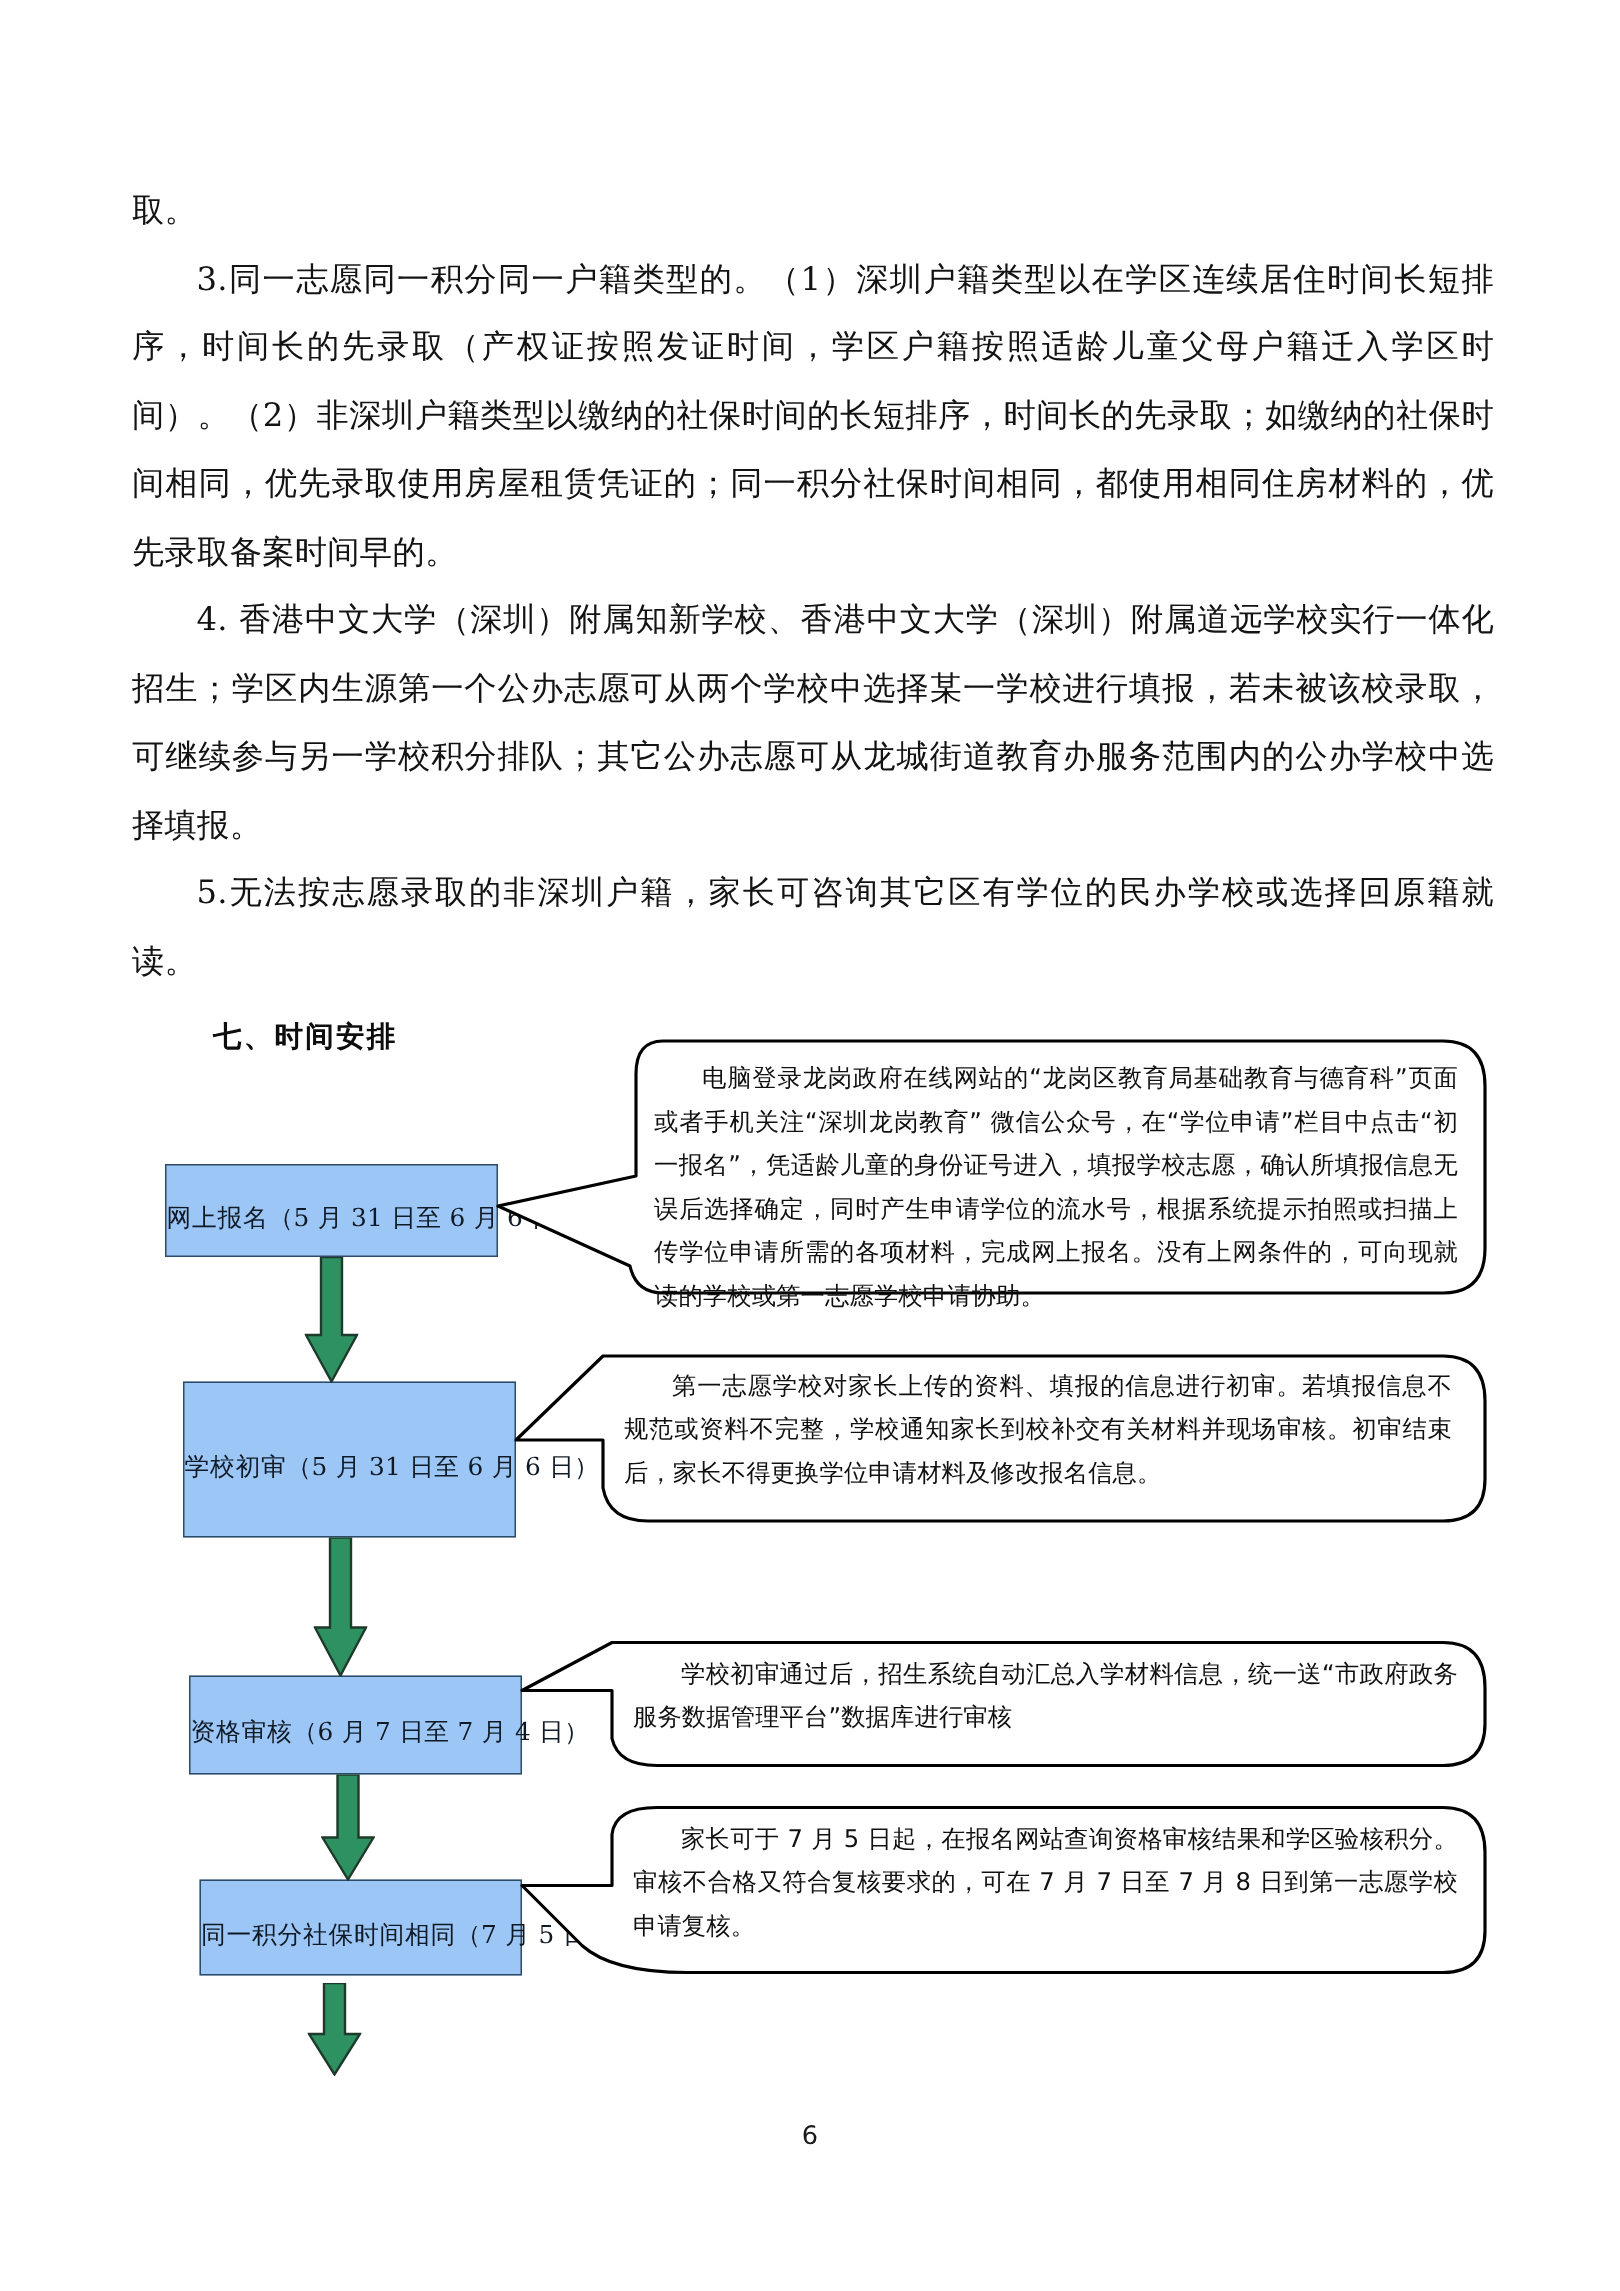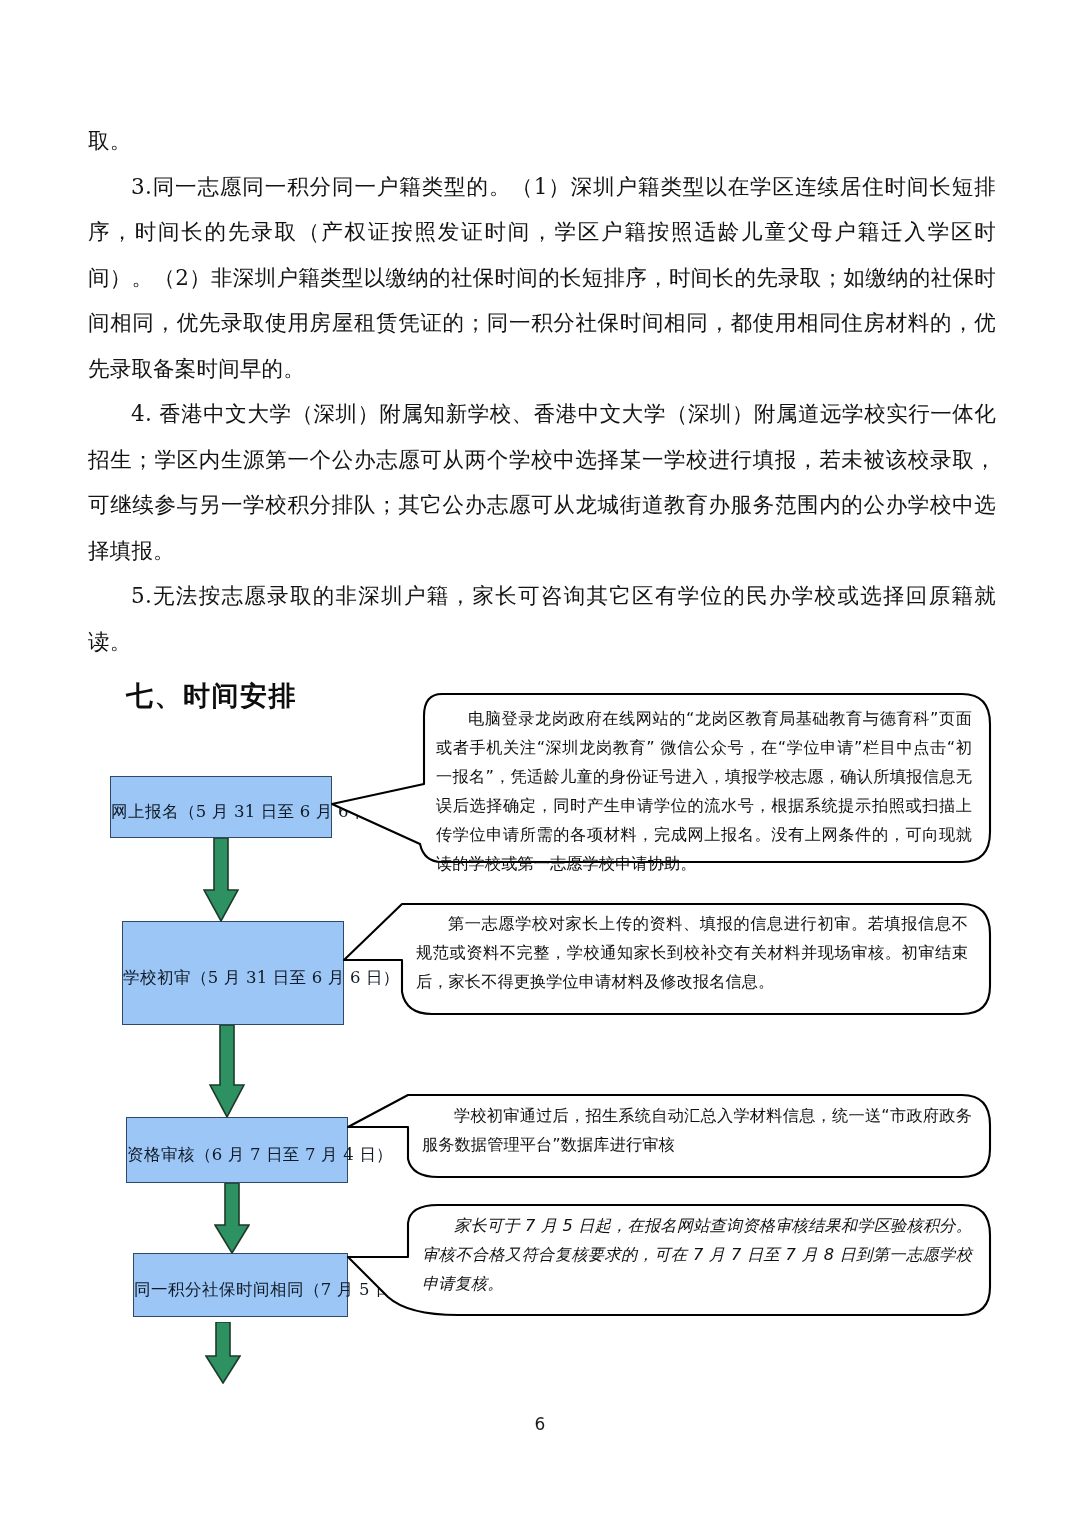--- a/index.html
+++ b/index.html
@@ -37,24 +37,24 @@
     text-justify: inter-ideograph;
     letter-spacing: 0.2px;
     margin: 0 0 0 0;
     color: #131313;
   }
   .para.indent { text-indent: 43px; }
 
   
   .section-heading {
     position: absolute;
-    left: 126px;
+    left: 142px;
     top: 678px;
     font-family: "DejaVu Sans", "Liberation Sans", sans-serif;
-    font-size: 27px;
+    font-size: 19px;
     font-weight: bold;
     letter-spacing: 1.5px;
     color: #0d0d0d;
   }
 
   
   .flow-box {
     position: absolute;
     box-sizing: border-box;
     background: #9CC6F5;
@@ -186,21 +186,21 @@
   </div>
 
   <div class="callout" style="left:348px; top:1091px; width:644px; height:90px;padding-left:25px;">
     <svg width="644" height="90" viewBox="0 0 644 90">
       <path d="M 90,4 L 614,4 Q 642,4 642,34 L 642,58 Q 642,86 614,86 L 90,86
                Q 64,86 60,68 L 60,36 L 0,36 L 60,4 Q 68,4 90,4 Z" fill="#ffffff" stroke="#000000" stroke-width="2.1" stroke-linejoin="round"></path>
     </svg>
     <div class="ctext" style="left:74px; top:10px; width:550px;">学校初审通过后，招生系统自动汇总入学材料信息，统一送“市政府政务服务数据管理平台”数据库进行审核</div>
   </div>
 
-  <div class="callout" style="left:348px; top:1201px; width:644px; height:120px;font-style:italic;">
+  <div class="callout" style="left:348px; top:1201px; width:644px; height:120px;">
     <svg width="644" height="120" viewBox="0 0 644 120">
       <path d="M 90,4 L 614,4 Q 642,4 642,34 L 642,86 Q 642,114 614,114 L 110,114
                Q 60,114 40,96 L 0,56 L 60,56 L 60,22 Q 62,4 90,4 Z" fill="#ffffff" stroke="#000000" stroke-width="2.1" stroke-linejoin="round"></path>
     </svg>
     <div class="ctext" style="left:74px; top:10px; width:550px;">家长可于 7 月 5 日起，在报名网站查询资格审核结果和学区验核积分。审核不合格又符合复核要求的，可在 7 月 7 日至 7 月 8 日到第一志愿学校申请复核。</div>
   </div>
 
   <div class="page-number">6</div>
 
 </div>

